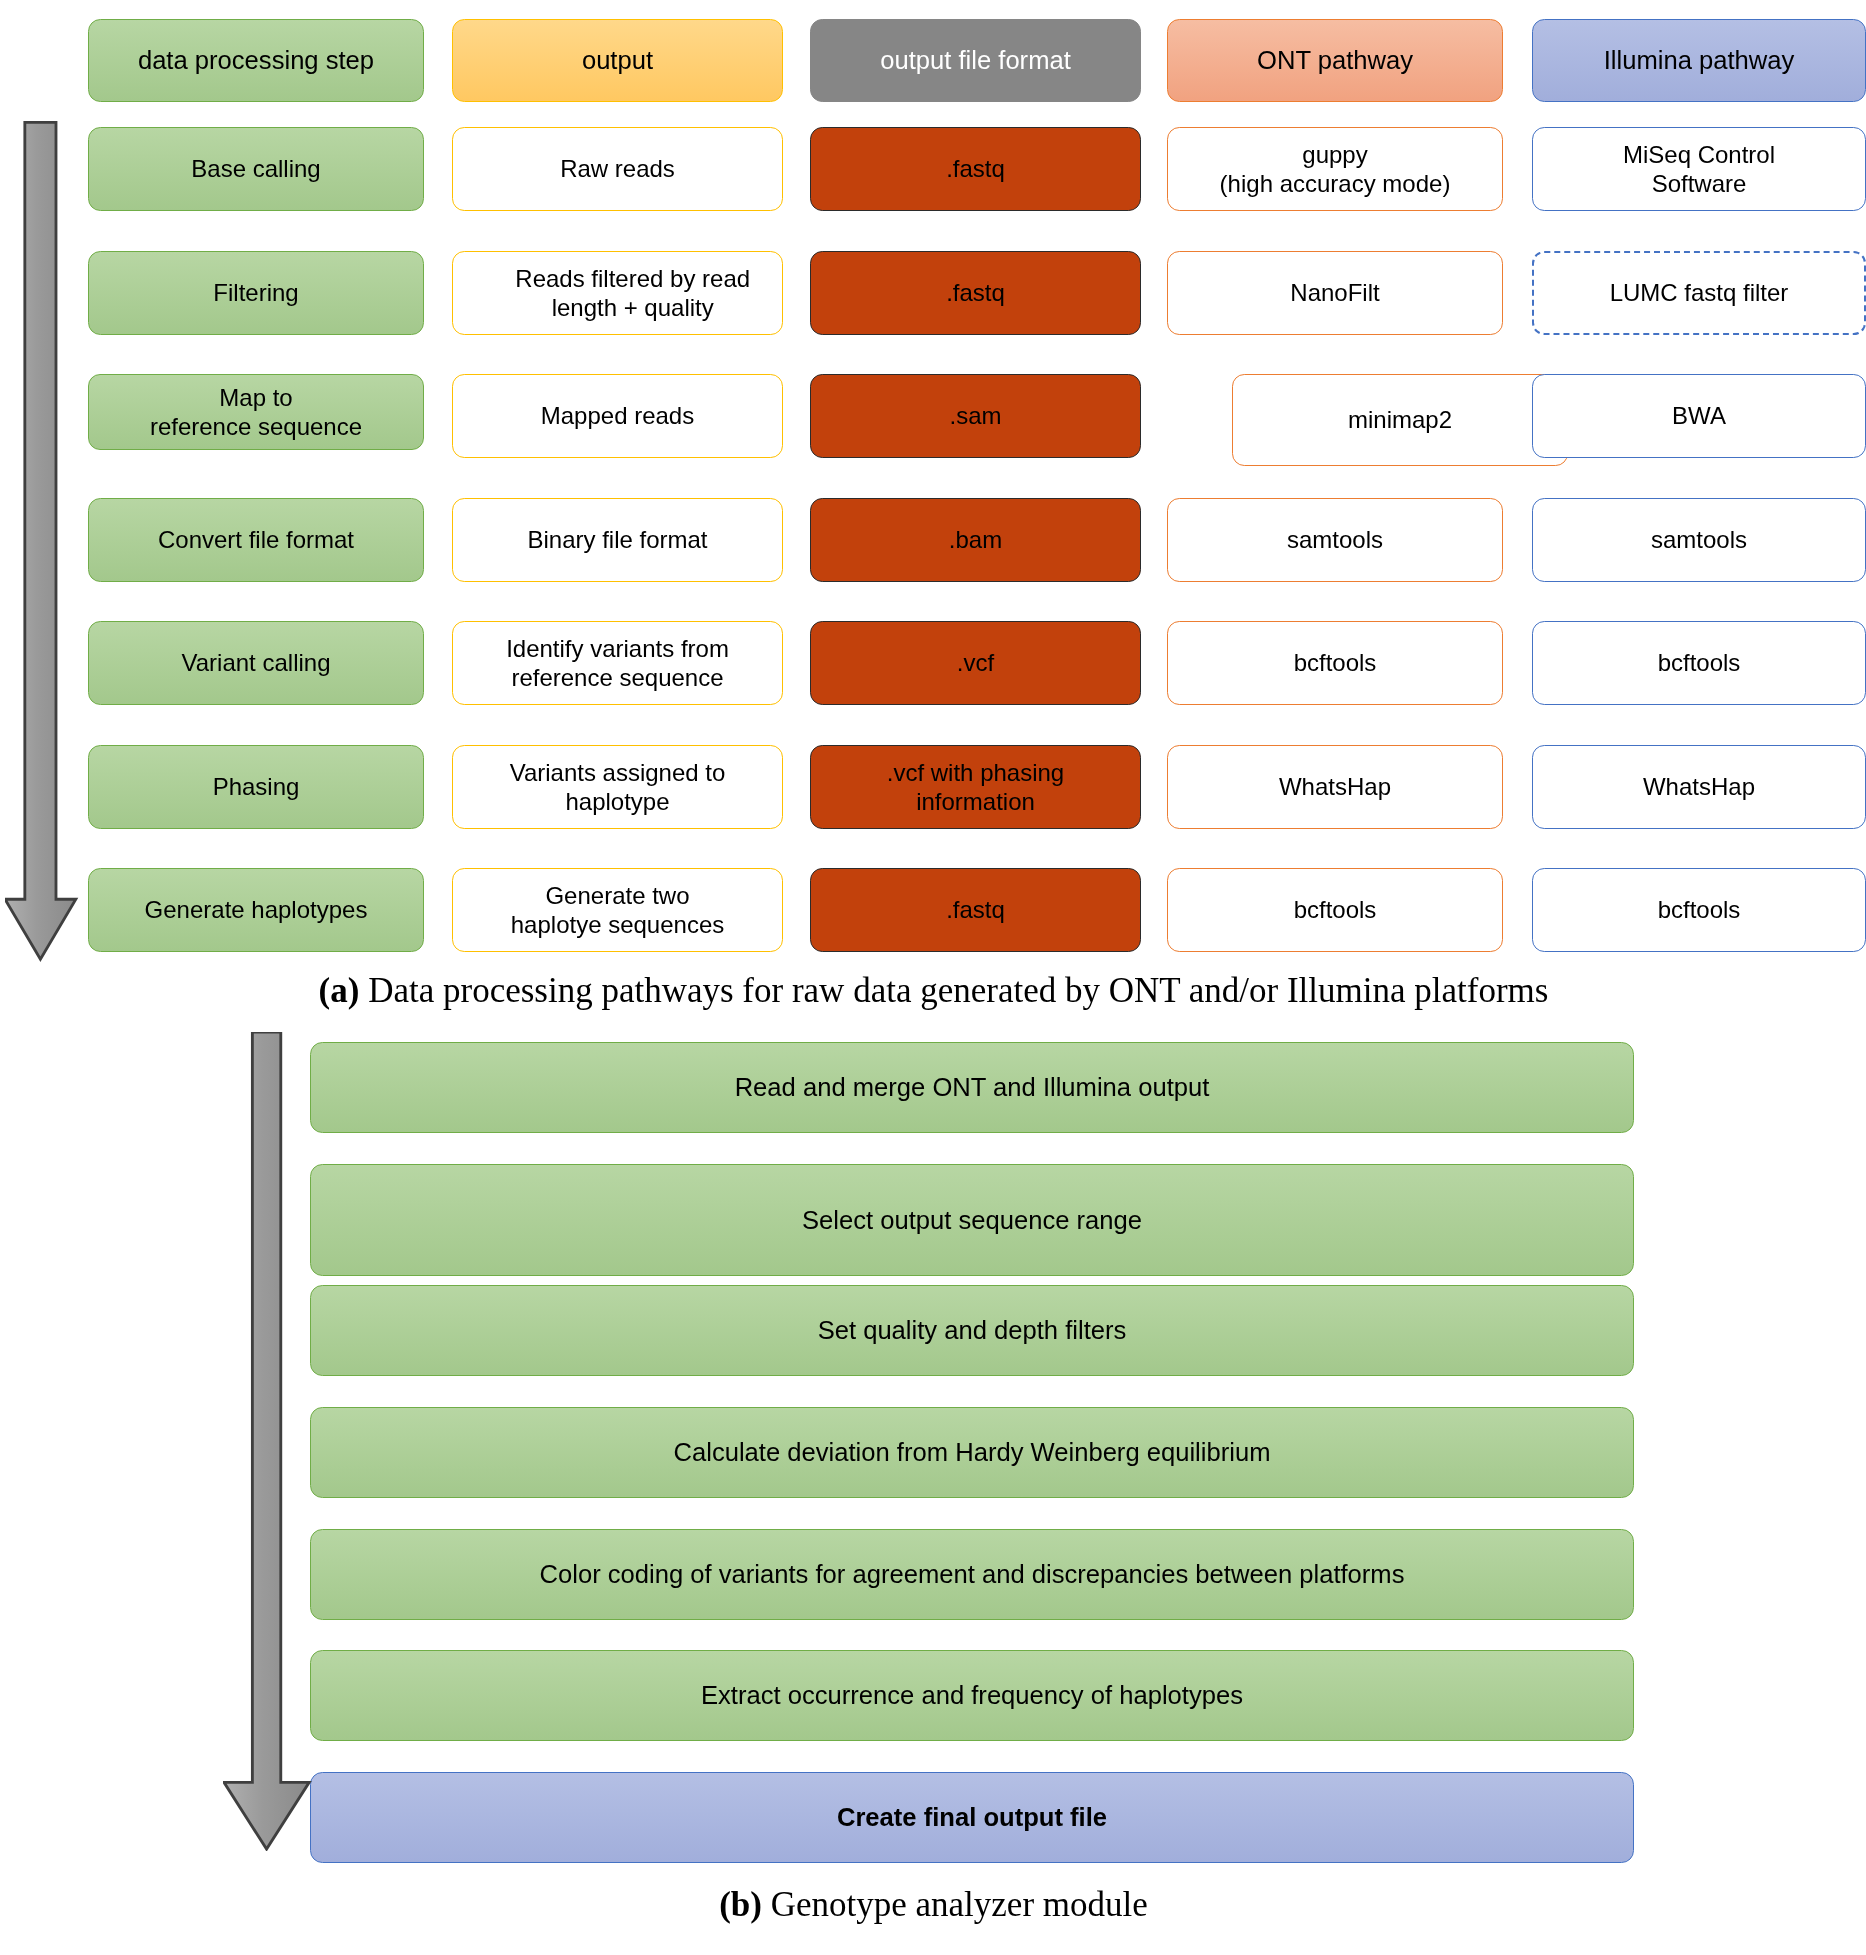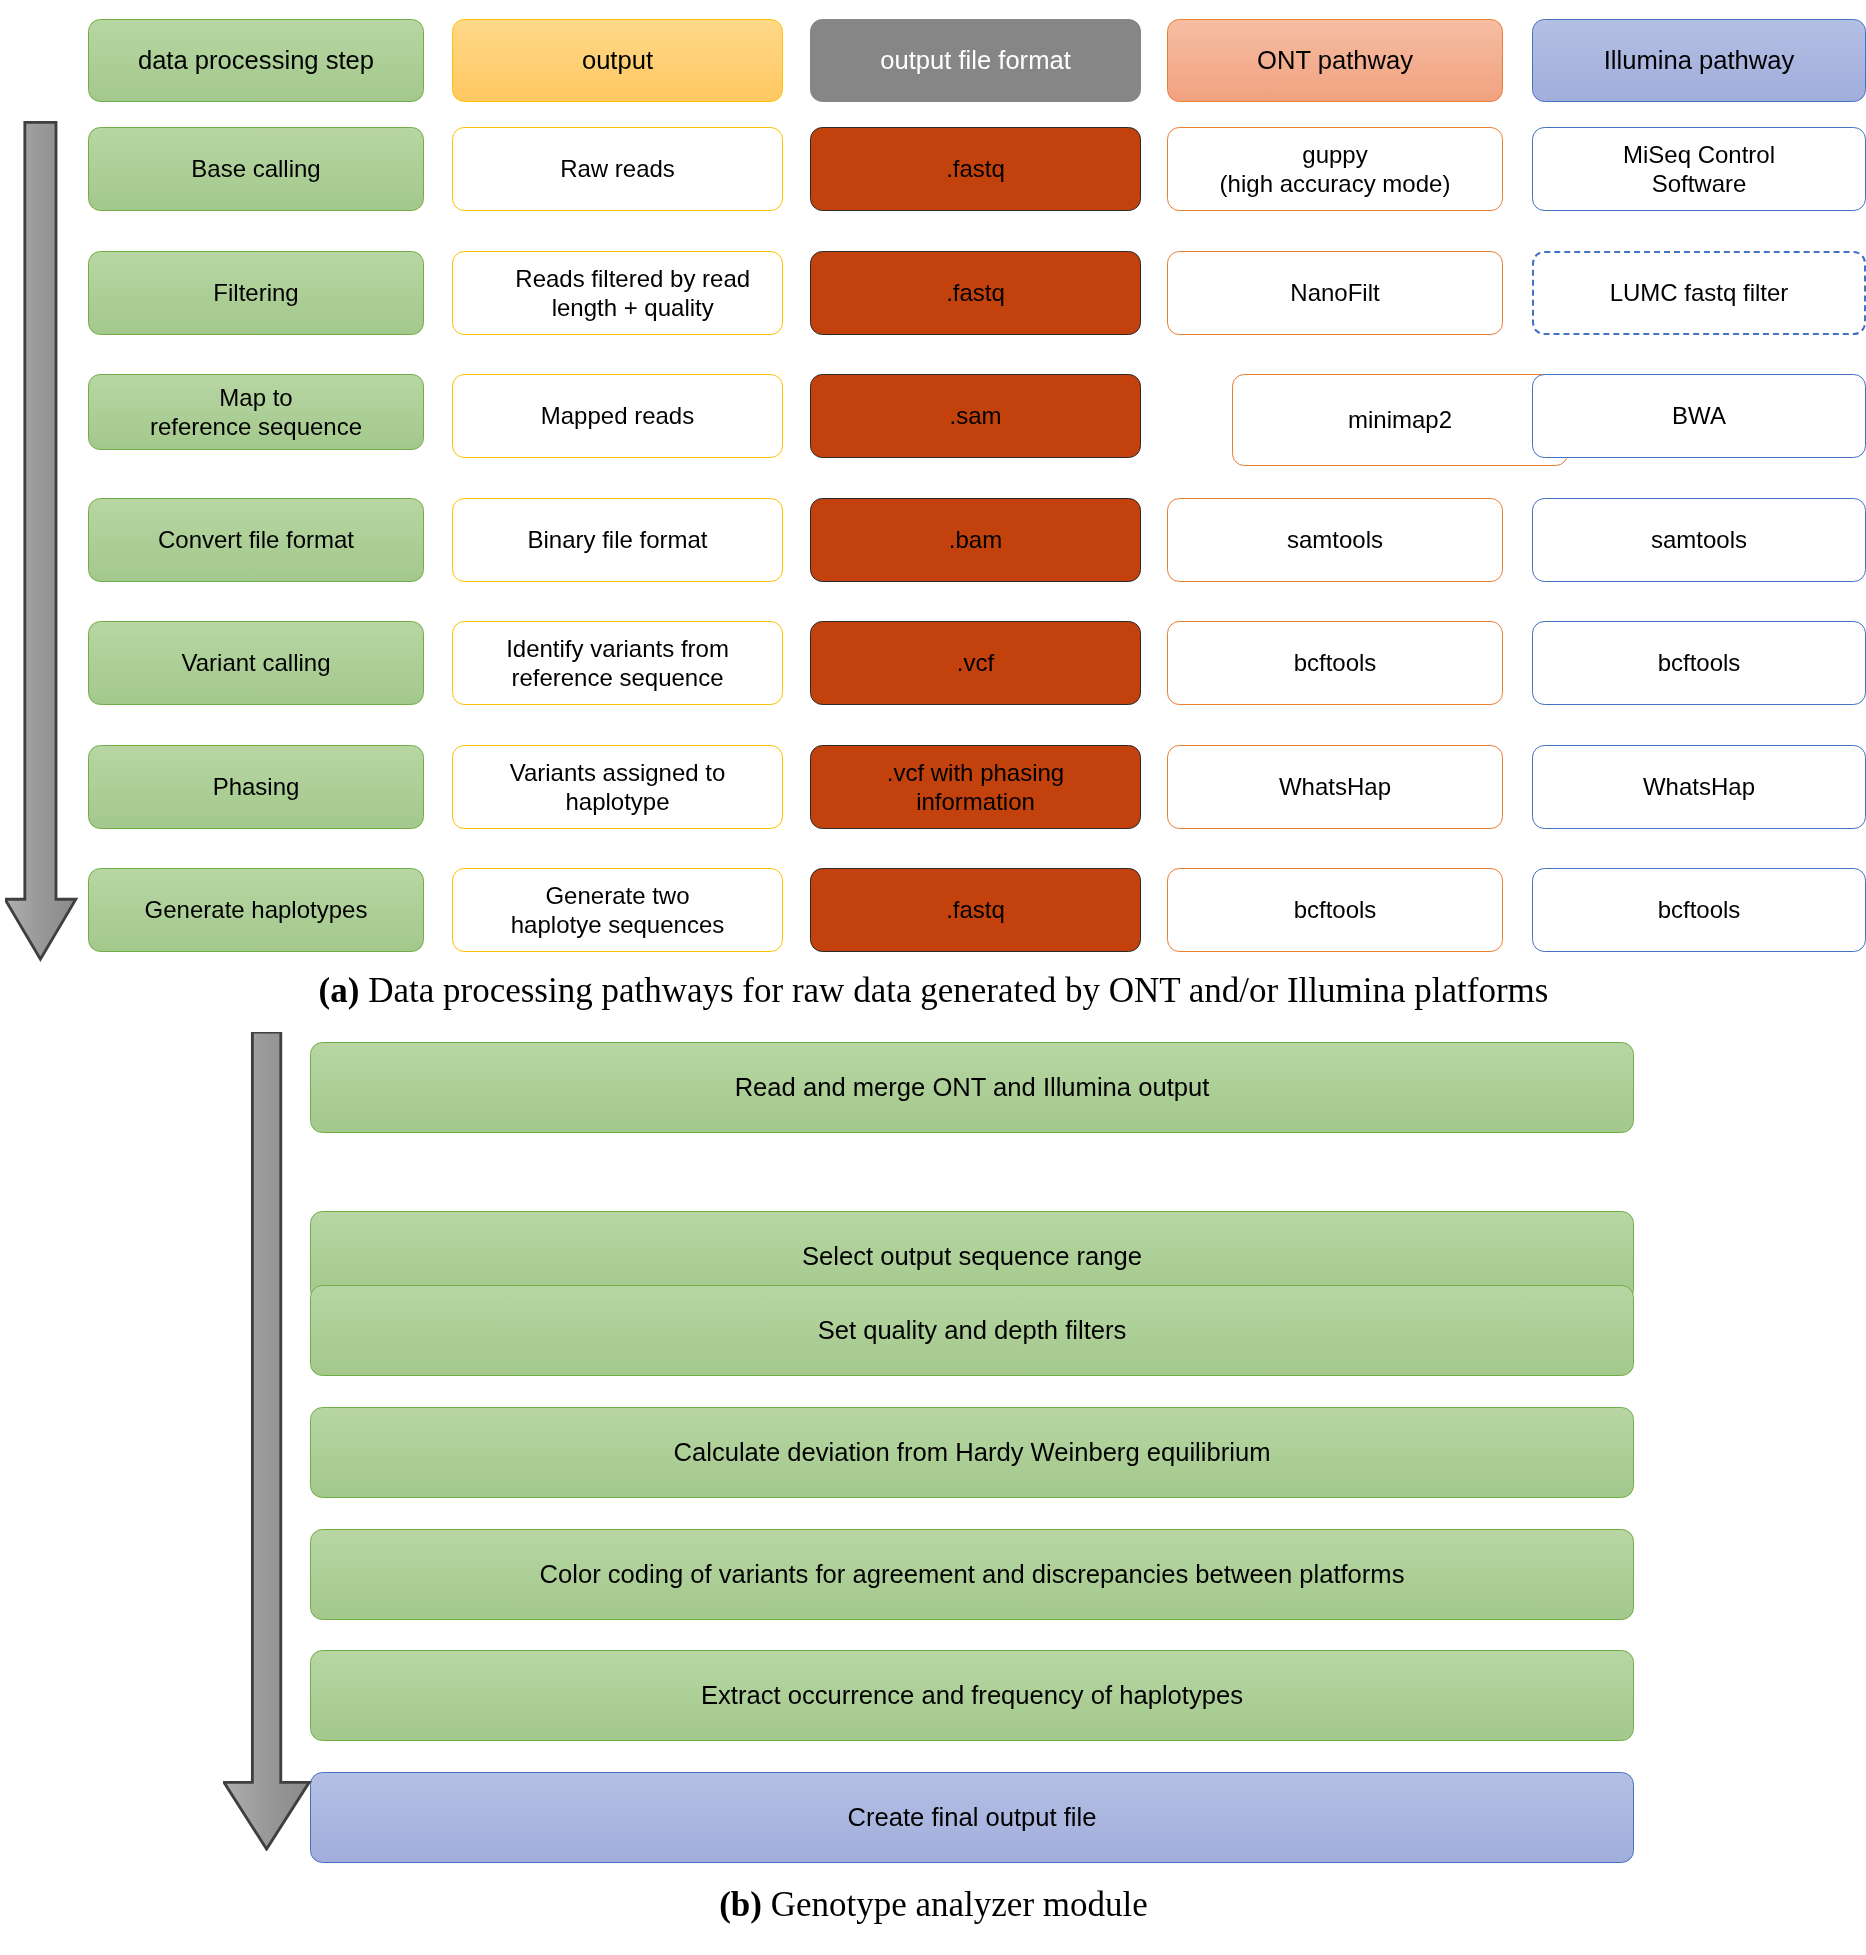--- a/index.html
+++ b/index.html
@@ -44,21 +44,21 @@
   .cell-blue{background:#ffffff;border:1.9px solid #4472c4;color:#000;}
   .cell-blue-dashed{background:#ffffff;border:2.4px dashed #4472c4;color:#000;}
 
   
   .bbox{
     position:absolute;box-sizing:border-box;
     display:flex;align-items:center;justify-content:center;
     text-align:center;border-radius:12.3px;font-size:25.6px;
   }
   .bbox-green{background:linear-gradient(180deg,#b7d6a3 0%,#a3c88c 100%);border:1.9px solid #70ad47;color:#000;}
-  .bbox-blue {background:linear-gradient(180deg,#b4bfe4 0%,#a1aedb 100%);border:1.9px solid #4472c4;color:#000;}
+  .bbox-blue {background:linear-gradient(180deg,#b4bfe4 0%,#a1aedb 100%);border:1.9px solid #4472c4;color:#000;font-weight:bold;}
 
   
   .caption{
     position:absolute;
     width:100%;
     text-align:center;
     font-family:"Liberation Serif", serif;
     font-size:35px;
     color:#000;
   }
@@ -136,21 +136,21 @@
       <polygon points="42,0 108,0 108,1645 150,1645 75,1772 0,1645 42,1645" fill="url(#agrad)" stroke="#3f3f3f" stroke-width="6"></polygon>
     </svg>
   </div>
 
   <div class="caption" style="top:971px;">
     <b>(a)</b><span> Data processing pathways for raw data generated by ONT and/or Illumina platforms</span>
   </div>
 
   <div id="section-b">
       <div class="bbox bbox-green" style="left: 310px; top: 1042px; width: 1324px; height: 91px;">Read and merge ONT and Illumina output</div>
-      <div class="bbox bbox-green" style="left: 310px; top: 1211px; width: 1324px; height: 91px;">Select output sequence range</div>
+      <div class="bbox bbox-green" style="left: 310px; top: 1164px; width: 1324px; height: 112px;">Select output sequence range</div>
       <div class="bbox bbox-green" style="left: 310px; top: 1285px; width: 1324px; height: 91px;">Set quality and depth filters</div>
       <div class="bbox bbox-green" style="left: 310px; top: 1407px; width: 1324px; height: 91px;">Calculate deviation from Hardy Weinberg equilibrium</div>
       <div class="bbox bbox-green" style="left: 310px; top: 1529px; width: 1324px; height: 91px;">Color coding of variants for agreement and discrepancies between platforms</div>
       <div class="bbox bbox-green" style="left: 310px; top: 1650px; width: 1324px; height: 91px;">Extract occurrence and frequency of haplotypes</div>
       <div class="bbox bbox-blue" style="left: 310px; top: 1772px; width: 1324px; height: 91px;">Create final output file</div>
     </div>
 
   <div class="arrow-wrap" style="left:223px;top:1032px;">
     <svg width="90" height="819" viewBox="0 0 190 1730" aria-hidden="true">
       <defs>

